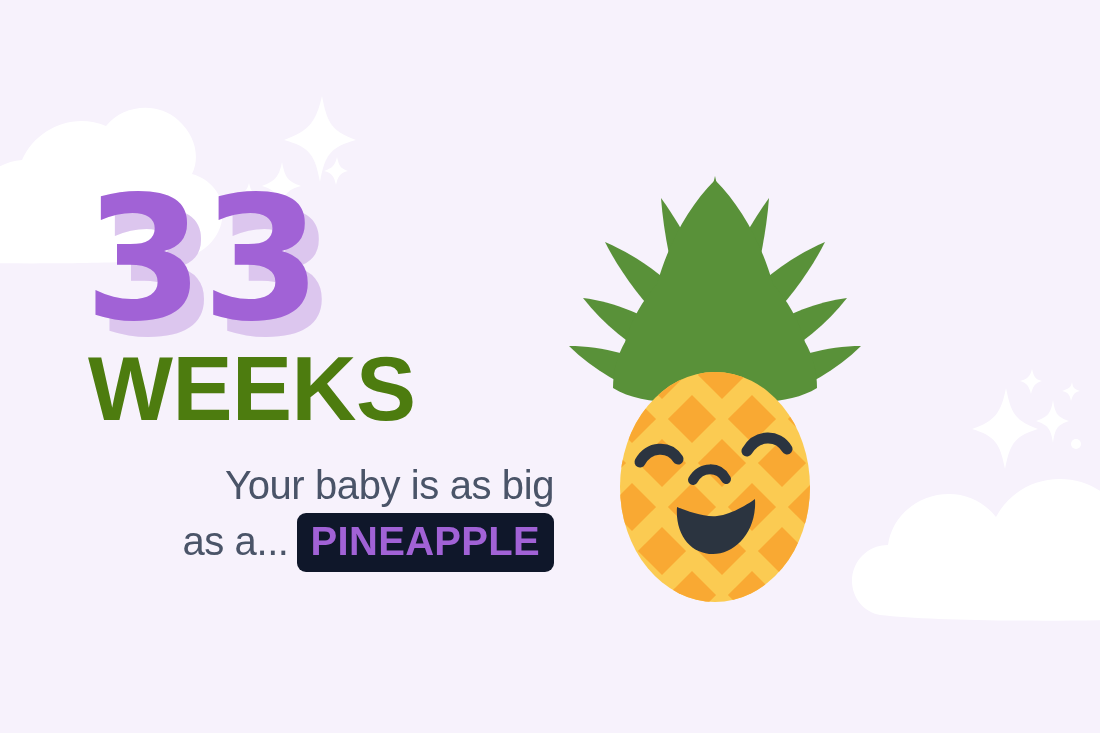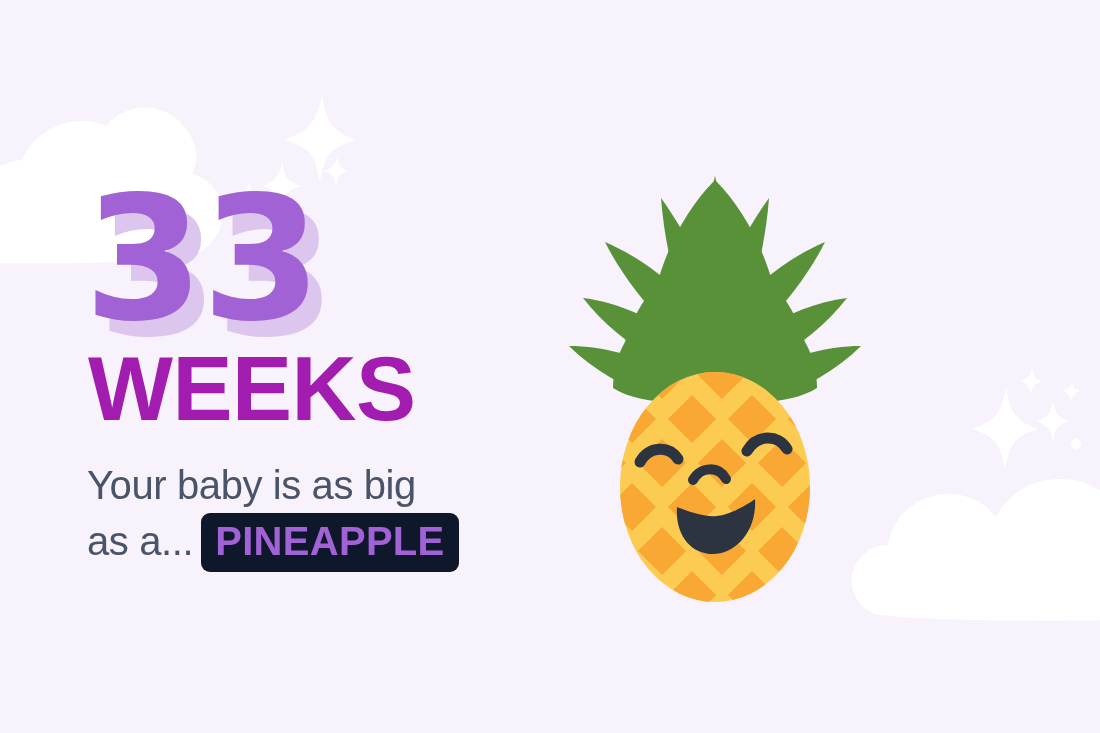--- a/index.html
+++ b/index.html
@@ -69,20 +69,21 @@
   }
 
   #tagline {
     margin: 26px 0 0 3px;
     font-family: "Liberation Sans", sans-serif;
     font-size: 40px;
     line-height: 1.28;
     font-weight: 400;
     color: #4A5468;
     letter-spacing: -0.4px;
+    text-align: right;
   }
   #tagline-line1 { display: block; }
   #tagline-line2 {
     display: block;
     margin-top: 2px;
     white-space: nowrap;
   }
   #highlight-chip {
     display: inline-block;
     background: #FBF9FD;
@@ -204,21 +205,21 @@
                  C 1068 389, 1071 388, 1072 382 Z"></path>
         <circle cx="1076" cy="444" r="5"></circle>
       </g>
     </svg>
   </div>
 
   <div id="text-block">
 
     <div id="week-number" style="color: rgb(161, 98, 214); text-shadow: rgb(220, 198, 238) 14px 16px 0px;">33</div>
 
-    <div id="week-label" style="color: #a21caf;">WEEKS</div>
+    <div id="week-label" style="color: #4d7c0f;">WEEKS</div>
 
     <div id="tagline">
       <span id="tagline-line1">Your baby is as big</span>
       <span id="tagline-line2">
         <span>as a...</span><span id="highlight-chip" style="color: rgb(161, 98, 214); background: #0f172a;">PINEAPPLE</span>
       </span>
     </div>
   </div>
 
   <div id="illustration">

